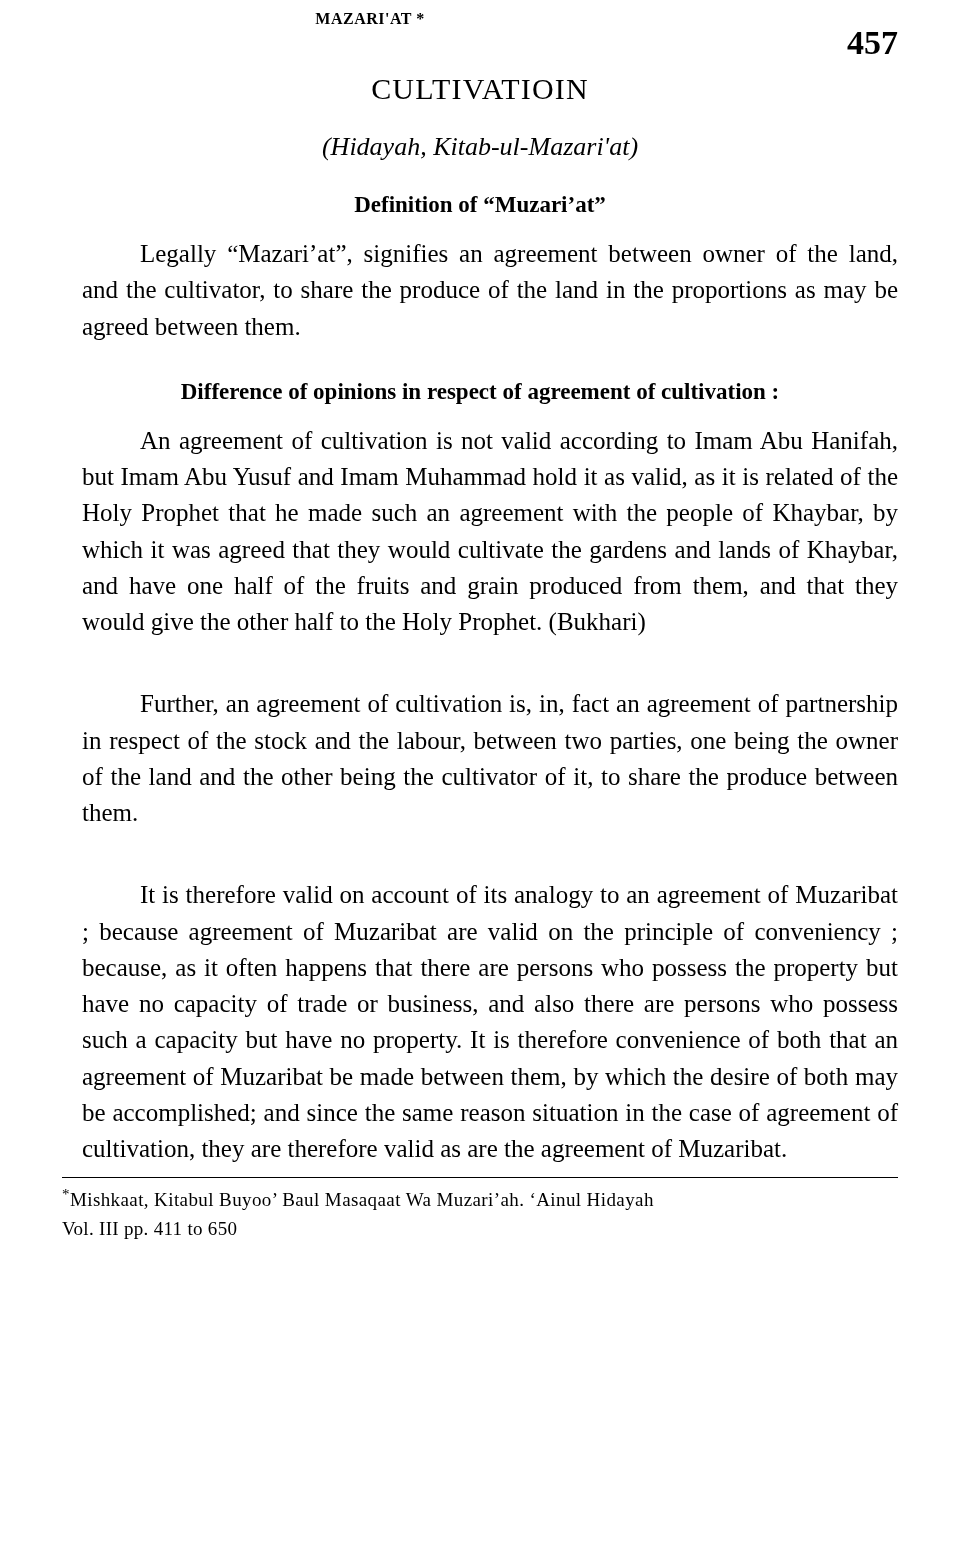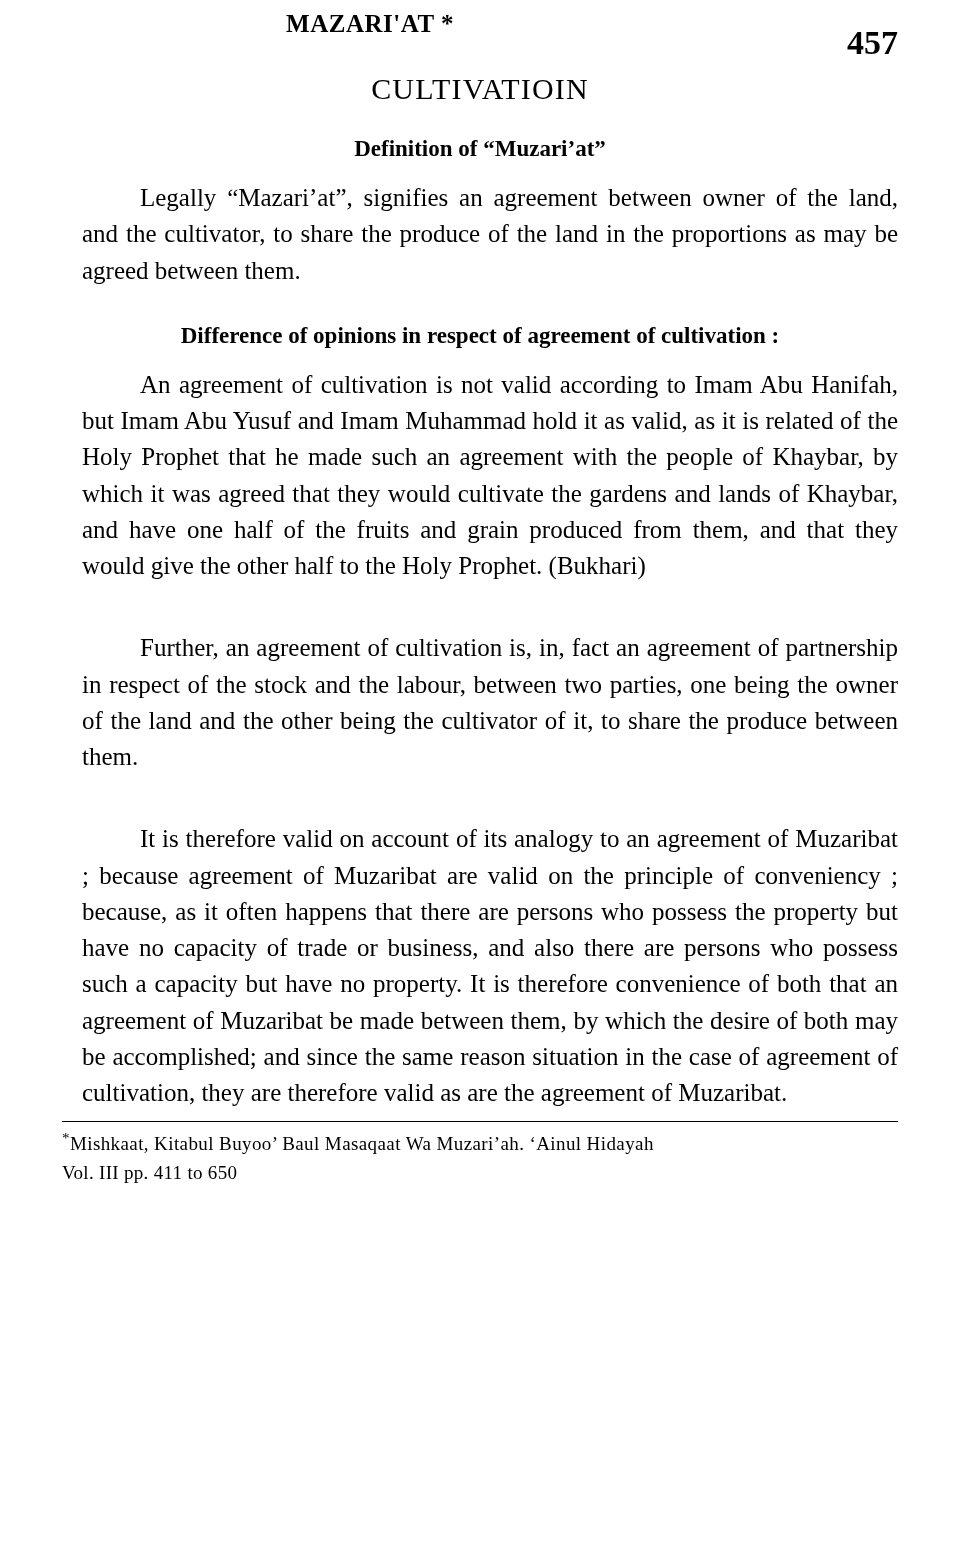--- a/index.html
+++ b/index.html
@@ -26,21 +26,21 @@
   .header {
     position: relative;
     height: 48px;
   }
   .running-title {
     position: absolute;
     left: 50%;
     top: 2px;
     transform: translateX(-50%);
     margin-left: -110px;
-    font-size: 25px;
+    font-size: 16px;
     font-weight: bold;
     letter-spacing: 0.5px;
     white-space: nowrap;
   }
   .folio {
     position: absolute;
     right: 0px;
     top: 16px;
     font-size: 34px;
     font-weight: bold;
@@ -113,20 +113,21 @@
 
 <div class="page">
 
   <div class="header">
     <div class="running-title">MAZARI'AT  *</div>
     <div class="folio">457</div>
   </div>
 
   <div class="subtitle">CULTIVATIOIN</div>
 
+  <div class="source">(Hidayah, Kitab-ul-Mazari'at)</div>
 
   <div class="section-heading-center">Definition of “Muzari’at”</div>
 
   <p class="body-text indent">Legally “Mazari’at”, signifies an agreement between owner of the land, and the cultivator, to share the produce of the land in the proportions as may be agreed between them.</p>
 
   <div class="section-heading-left">Difference of opinions in respect of agreement of cultivation :</div>
 
   <p class="body-text indent">An agreement of cultivation is not valid according to Imam Abu Hanifah, but Imam Abu Yusuf and Imam Muhammad hold it as valid, as it is related of the Holy Prophet that he made such an agreement with the people of Khaybar, by which it was agreed that they would cultivate the gardens and lands of Khaybar, and have one half of the fruits and grain produced from them, and that they would give the other half to the Holy Prophet. (Bukhari)</p>
 
   <p class="body-text indent gap-xlarge">Further, an agreement of cultivation is, in, fact an agreement of partnership in respect of the stock and the labour, between two parties, one being the owner of the land and the other being the cultivator of it, to share the produce between them.</p>

